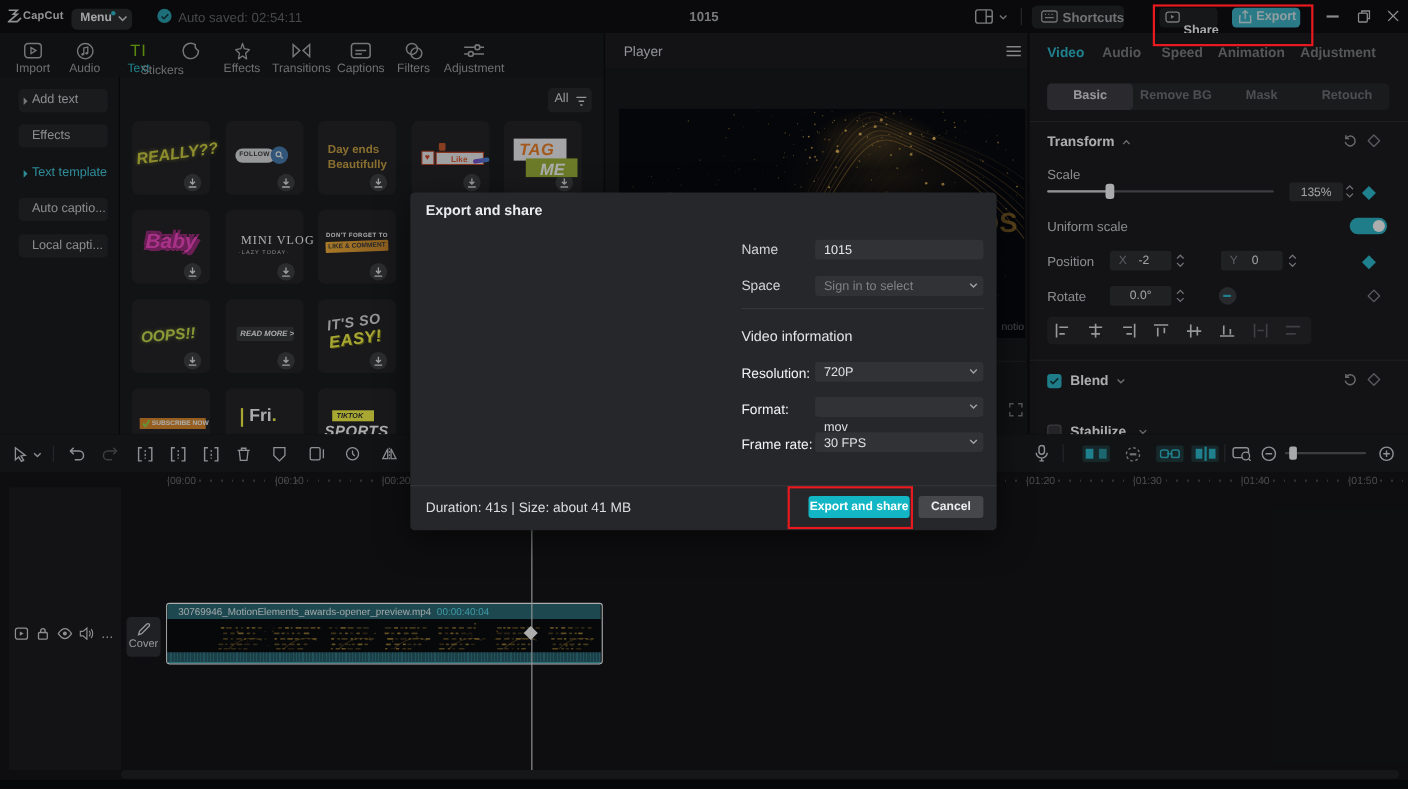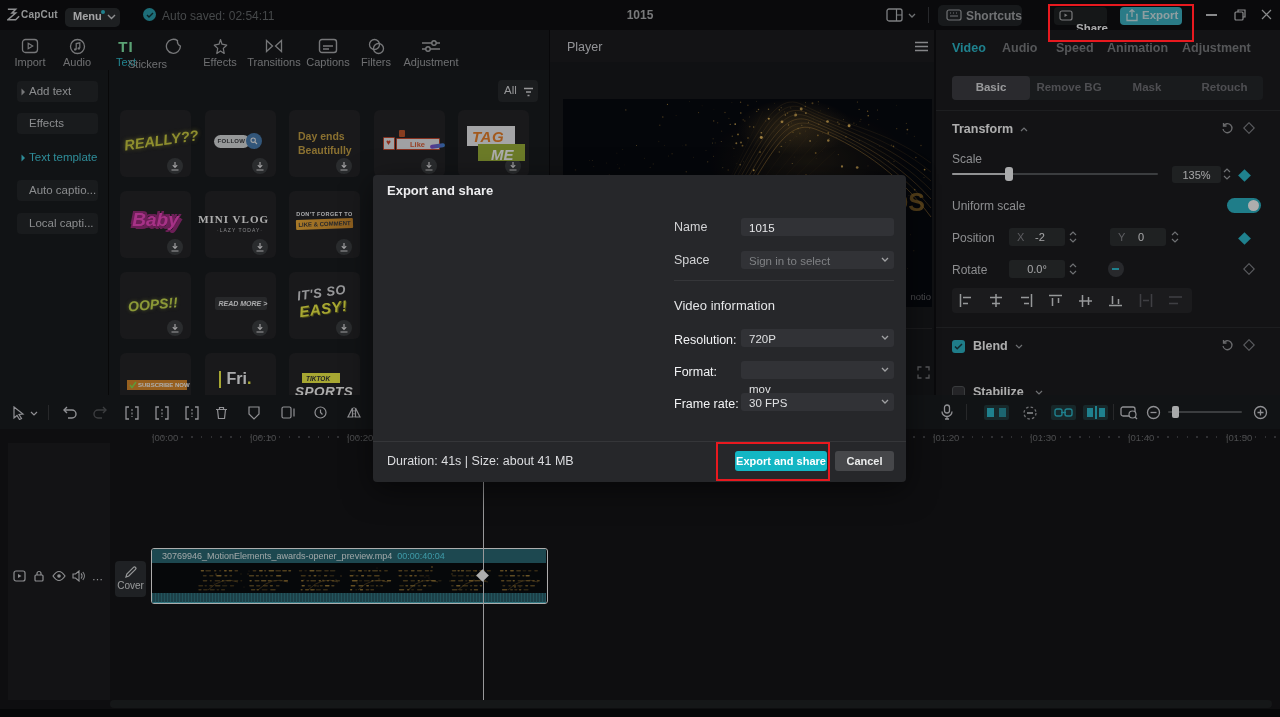--- a/index.html
+++ b/index.html
@@ -69,21 +69,21 @@
 <div class="a" style="left:65px;top:6px;width:24px;height:20px;display:flex;align-items:center;justify-content:center">
         <svg width="17" height="17" viewBox="0 0 17 17">
           <circle cx="8.5" cy="8.5" r="7" stroke="#afb0b3" stroke-width="1.3" fill="none"></circle>
           <path d="M7.2 11.4V5.6l3.6-.8v5.4" stroke="#afb0b3" stroke-width="1.2" fill="none"></path>
           <circle cx="6.2" cy="11.4" r="1.2" fill="#afb0b3"></circle>
           <circle cx="9.8" cy="10.4" r="1.2" fill="#afb0b3"></circle>
         </svg>
       </div>
 <div class="a" style="left:32px;top:26px;width:90px;text-align:center;font-size:11px;color:#a2a3a6">Audio</div>
 <div class="a" style="left:114px;top:6px;width:24px;height:20px;display:flex;align-items:center;justify-content:center">
-        <div style="font-size:15px;font-weight:bold;color:#86efac;letter-spacing:1px">TI</div>
+        <div style="font-size:15px;font-weight:normal;color:#84cc16;letter-spacing:1px">TI</div>
       </div>
 <div class="a" style="left:81px;top:26px;width:90px;text-align:center;font-size:11px;color:#33c2d2">Text</div>
 <div class="a" style="left:161px;top:6px;width:24px;height:20px;display:flex;align-items:center;justify-content:center">
         <svg width="17" height="17" viewBox="0 0 17 17">
           <path d="M12.5 2.6A7 7 0 1 0 15.4 8 5 5 0 0 1 12.5 2.6z" stroke="#afb0b3" stroke-width="1.3" fill="none"></path>
         </svg>
       </div>
 <div class="a" style="left:128px;top:28px;width:90px;text-align:left;font-size:11px;color:#a2a3a6">Stickers</div>
 <div class="a" style="left:208px;top:6px;width:24px;height:20px;display:flex;align-items:center;justify-content:center">
         <svg width="17" height="17" viewBox="0 0 17 17">
@@ -214,21 +214,21 @@
 <div class="a" style="left:382.5px;top:108px;width:12px;text-align:center;font-size:8px;color:#d8492e">♥</div>
 <div class="a" style="left:395.5px;top:108px;width:44px;height:12px;background:#eceef0;border:1px solid #c94b30;border-radius:1px"></div>
 <div class="a" style="left:395.5px;top:110px;width:44px;text-align:center;font-size:7.5px;font-weight:bold;color:#e06038">Like</div>
 <div class="a" style="left:398.5px;top:100px;width:6px;height:7px;background:#c85a30;border-radius:1px"></div>
 <div class="a" style="left:429.5px;top:114px;width:15px;height:4px;background:linear-gradient(90deg,#8a4ad0,#3f8ddb);border-radius:2px;transform:rotate(-8deg)"></div>
 <div class="a" style="left:467px;top:96px;width:48px;height:20px;background:#f3f4f7"></div>
 <div class="a" style="left:472px;top:98px;font-size:15px;font-weight:bold;font-style:italic;color:#f0842c;letter-spacing:.5px">TAG</div>
 <div class="a" style="left:478px;top:114px;width:47px;height:17px;background:#a0b63b"></div>
 <div class="a" style="left:491px;top:116px;font-size:15px;font-weight:bold;font-style:italic;color:#ffffff">ME</div>
 <div class="a" style="left:120px;top:179px;width:71px;text-align:center;font-size:19px;font-weight:bold;font-style:italic;color:#f74ac8;text-shadow:2px 2px 0 #a02e81,-2px 2px 0 #a02e81,2px -2px 0 #a02e81,-2px -2px 0 #a02e81,3px 3px 0 #a02e81">Baby</div>
-<div class="a" style="left:198px;top:183px;width:71px;text-align:right;font-family:'Liberation Serif',serif;font-size:11px;font-weight:bold;color:#ffffff;letter-spacing:1px">MINI VLOG</div>
+<div class="a" style="left:219px;top:183px;width:71px;text-align:left;font-family:'Liberation Serif',serif;font-size:11px;font-weight:normal;color:#ffffff;letter-spacing:1px">MINI VLOG</div>
 <div class="a" style="left:204.5px;top:197px;width:71px;text-align:center;font-size:5px;color:#c8c9cc;letter-spacing:1px">·LAZY TODAY·</div>
 <div class="a" style="left:289px;top:181px;width:71px;text-align:center;font-size:5.5px;font-weight:bold;color:#f8f9fb;letter-spacing:.4px">DON'T FORGET TO</div>
 <div class="a" style="left:296px;top:189px;width:57px;height:10px;background:linear-gradient(90deg,#f7b33b,#cf8c2f);border-radius:1px;transform:rotate(-2deg)"></div>
 <div class="a" style="left:296px;top:191px;width:57px;text-align:center;font-size:6px;font-weight:bold;color:#3a3b3f;transform:rotate(-2deg)">LIKE &amp; COMMENT</div>
 <div class="a" style="left:120px;top:266px;width:71px;text-align:left;padding-left:8px;font-size:14px;font-weight:bold;font-style:italic;color:#cee252;transform:rotate(-5deg);text-shadow:0 0 4px rgba(206,226,82,.5)">OOPS!!</div>
 <div class="a" style="left:214.5px;top:267px;width:52px;height:13px;background:#3a3b3f;border-radius:2px"></div>
 <div class="a" style="left:218.5px;top:270px;font-size:7px;font-weight:bold;font-style:italic;color:#fbfcfe">READ MORE &gt;</div>
 <div class="a" style="left:297px;top:255px;font-size:13px;font-weight:bold;font-style:italic;color:#dddee1;transform:rotate(-8deg);letter-spacing:.5px">IT'S SO</div>
 <div class="a" style="left:299px;top:270px;font-size:15px;font-weight:bold;font-style:italic;color:#f7f74b;transform:rotate(-8deg);letter-spacing:.5px;text-shadow:1px 1px 0 #6a6a20">EASY!</div>
 <div class="a" style="left:127px;top:350px;width:60px;height:10px;background:#dd8d2e"></div>

